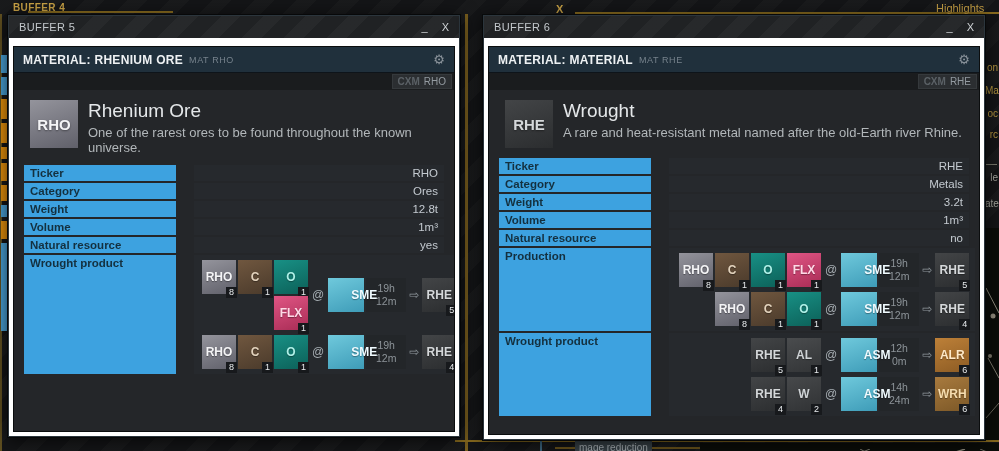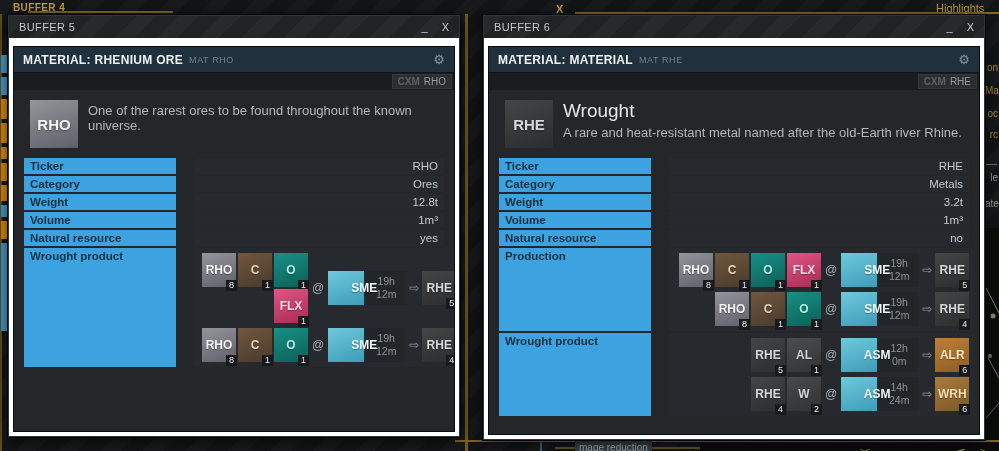--- a/index.html
+++ b/index.html
@@ -189,20 +189,21 @@
     <div class="toolbar">
       <div class="ctx-btn">
         <span class="g1">CXM</span>
         <span class="g2">RHO</span>
       </div>
     </div>
     <div class="content">
       <div class="mat-card">
         <div class="mat-tile mat-RHO">RHO</div>
         <div>
+          <div class="mat-name">Rhenium Ore</div>
           <div class="mat-desc">One of the rarest ores to be found throughout the known universe.</div>
         </div>
       </div>
       <div class="trow">
         <div class="tlabel">Ticker</div>
         <div class="tvalue">RHO</div>
       </div>
       <div class="trow">
         <div class="tlabel">Category</div>
         <div class="tvalue">Ores</div>

